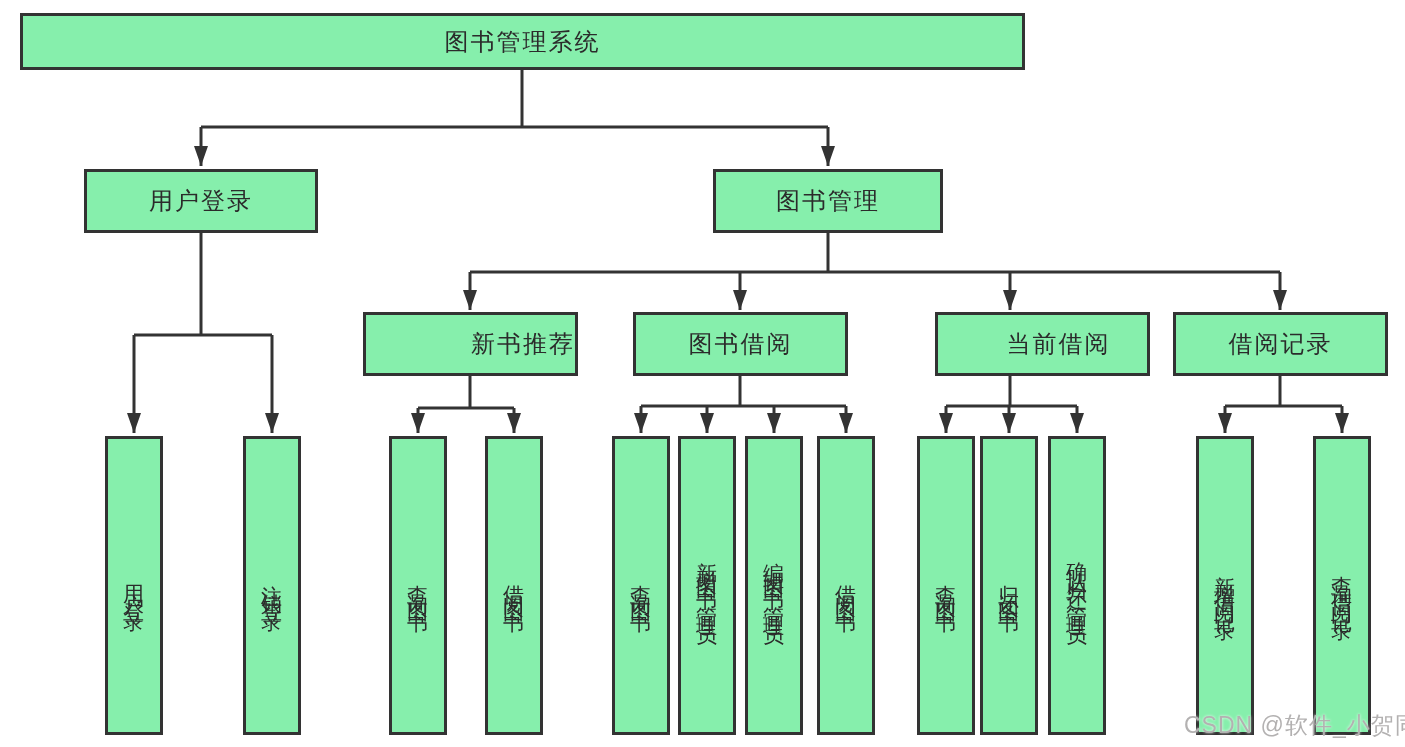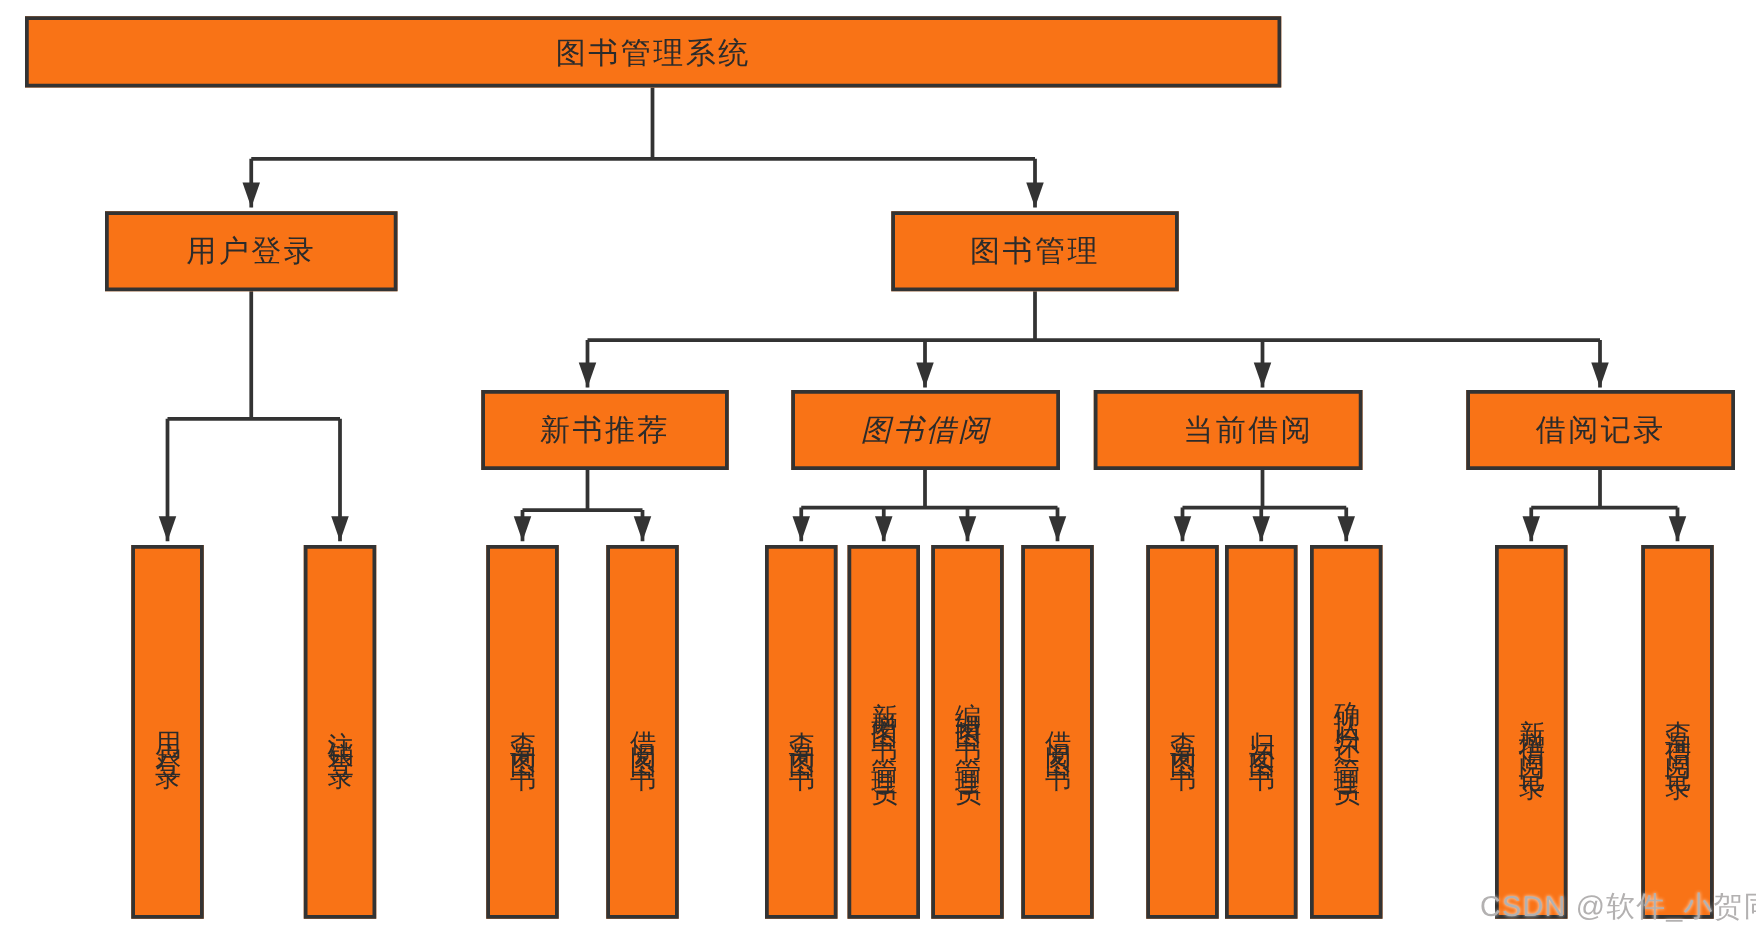--- a/index.html
+++ b/index.html
@@ -14,21 +14,21 @@
   }
   #connector-layer {
     position: absolute;
     left: 0; top: 0;
     width: 1405px; height: 747px;
   }
   .box {
     position: absolute;
     box-sizing: border-box;
     border: 3px solid #333333;
-    background: #f97316;
+    background: #86efac;
     display: flex;
     align-items: center;
     justify-content: center;
     text-align: center;
   }
   .hbox span {
     font-size: 24px;
     letter-spacing: 2px;
     color: #2b2b2b;
     white-space: nowrap;
@@ -113,27 +113,27 @@
     <span>图书管理系统</span>
   </div>
 
   <div class="box hbox" style="left:84px; top:169px; width:234px; height:64px;">
     <span>用户登录</span>
   </div>
   <div class="box hbox" style="left:713px; top:169px; width:230px; height:64px;font-family:Liberation Mono, monospace;">
     <span>图书管理</span>
   </div>
 
-  <div class="box hbox" style="left:385px; top:312px; width:198px; height:64px;">
+  <div class="box hbox" style="left:363px; top:312px; width:215px; height:64px;justify-content:flex-end;">
     <span>新书推荐</span>
   </div>
-  <div class="box hbox" style="left:633px; top:312px; width:215px; height:64px;font-style:italic;">
+  <div class="box hbox" style="left:633px; top:312px; width:215px; height:64px;">
     <span>图书借阅</span>
   </div>
-  <div class="box hbox" style="left:875px; top:312px; width:215px; height:64px;padding-left:32px;">
+  <div class="box hbox" style="left:935px; top:312px; width:215px; height:64px;padding-left:32px;">
     <span>当前借阅</span>
   </div>
   <div class="box hbox" style="left:1173px; top:312px; width:215px; height:64px;">
     <span>借阅记录</span>
   </div>
 
   <div class="box vbox" style="left:105px; top:436px; width:58px; height:299px;">
     <span>用户登录</span>
   </div>
   <div class="box vbox" style="left:243px; top:436px; width:58px; height:299px;">

